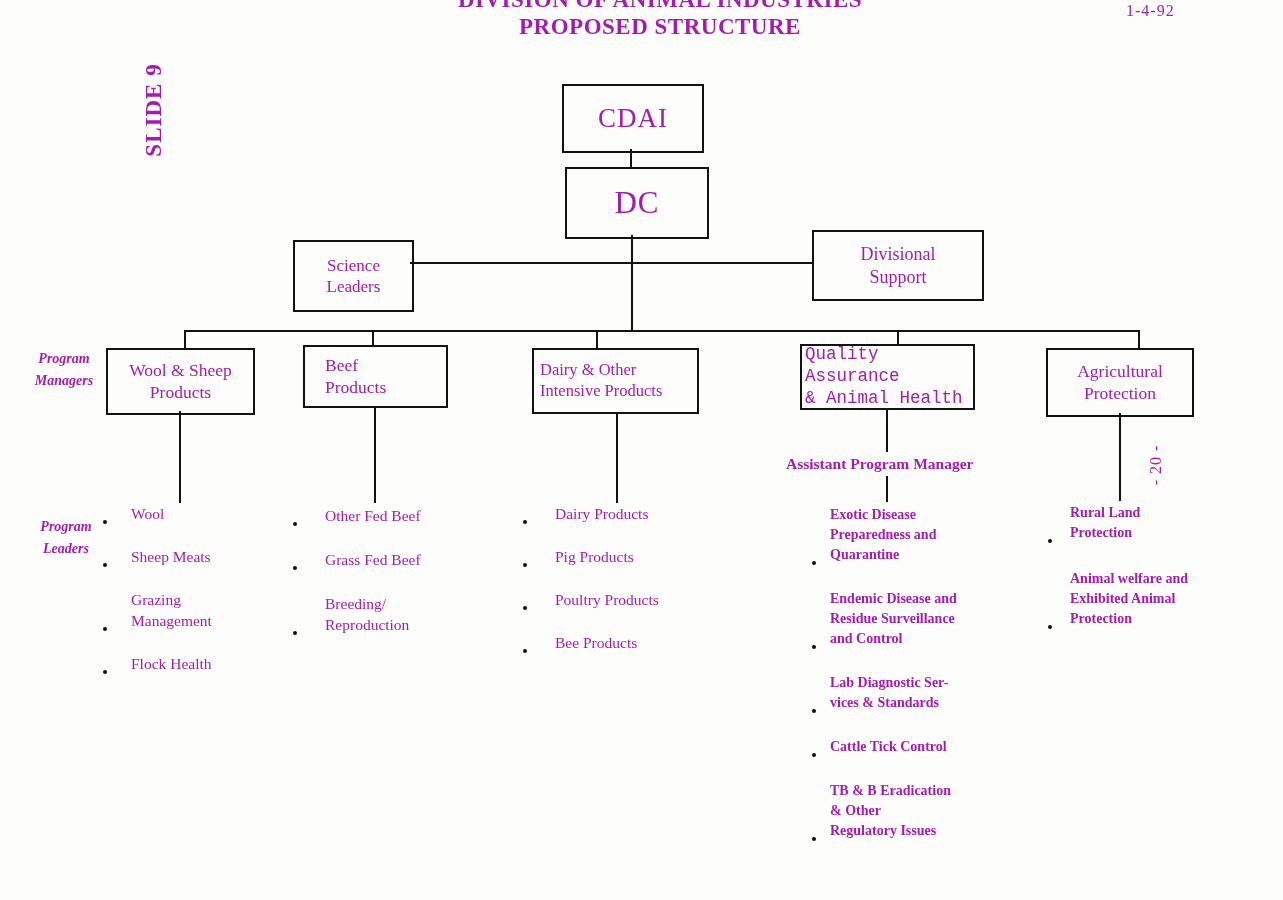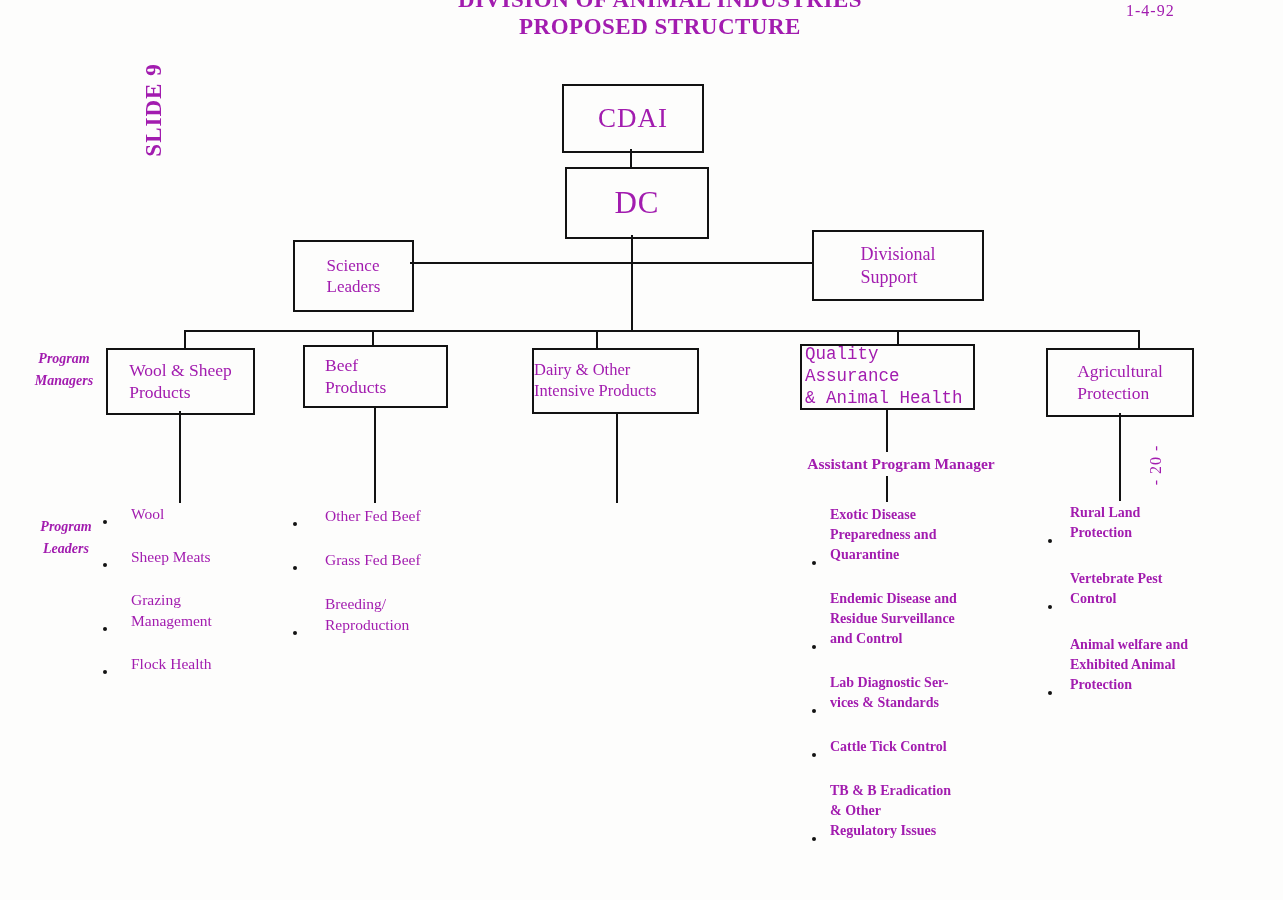--- a/index.html
+++ b/index.html
@@ -25,46 +25,46 @@
   .rot{position:absolute;display:flex;align-items:center;justify-content:center;}
   .rot > span{transform:rotate(-90deg);white-space:nowrap;display:block;}
   .slide-label{left:128px;top:46px;width:52px;height:128px;}
   .slide-label span{font-weight:bold;font-size:23px;letter-spacing:1px;}
   .page-number{left:1132px;top:428px;width:48px;height:74px;}
   .page-number span{font-size:16px;letter-spacing:1px;}
   
   .box{
     position:absolute;border:2px solid #121212;background:#fdfdfc;
     display:flex;align-items:center;justify-content:center;
-    white-space:pre-line;line-height:1.25;
+    text-align:center;white-space:pre-line;line-height:1.25;
   }
   .box.left{justify-content:flex-start;text-align:left;}
   .b-cdai{left:562px;top:84px;width:138px;height:65px;font-size:27px;letter-spacing:1px;}
   .b-dc{left:565px;top:167px;width:140px;height:68px;font-size:31px;letter-spacing:1px;}
   .b-science{left:293px;top:240px;width:117px;height:68px;font-size:17px;}
   .b-divsupport{left:812px;top:230px;width:168px;height:67px;font-size:18px;}
   .b-wool{left:106px;top:348px;width:145px;height:63px;font-size:17.5px;}
   .b-beef{left:303px;top:345px;width:145px;height:63px;font-size:17.5px;padding-left:20px;box-sizing:border-box;}
-  .b-dairy{left:532px;top:348px;width:167px;height:66px;font-size:16.5px;box-sizing:border-box;}
+  .b-dairy{left:532px;top:348px;width:167px;height:66px;font-size:16.5px;padding-left:6px;box-sizing:border-box;}
   .b-qa{left:800px;top:344px;width:175px;height:66px;font-size:17.5px;padding-left:3px;box-sizing:border-box;font-family:Liberation Mono, monospace;}
   .b-agri{left:1046px;top:348px;width:144px;height:65px;font-size:17.5px;}
   
   .vline,.hline{position:absolute;background:#121212;}
   .vline{width:2px;}
   .hline{height:2px;}
   
   .rowlabel{
     position:absolute;font-style:italic;font-weight:bold;font-size:14px;
     line-height:22px;text-align:center;white-space:pre-line;
   }
   .lbl-managers{left:18px;top:348px;width:92px;}
   .lbl-leaders{left:22px;top:516px;width:88px;}
   .assistant{
     position:absolute;left:786px;top:455px;width:230px;
-    font-weight:bold;font-size:15.5px;text-align:center;
+    font-weight:bold;font-size:15.5px;
   }
   
   .bullets{position:absolute;}
   .bullet-item{display:flex;align-items:flex-end;}
   .dot{
     flex:0 0 auto;width:4px;height:4px;border-radius:50%;
     background:#121212;margin-top:8px;
   }
   .item-text{white-space:pre-line;}
   .col-plain .item-text{font-size:15.5px;line-height:21px;}
@@ -170,20 +170,38 @@
         <span class="dot"></span>
         <span class="item-text">Grass Fed Beef</span>
       </div>
     <div class="bullet-item">
         <span class="dot"></span>
         <span class="item-text">Breeding/
 Reproduction</span>
       </div>
   </div>
 
+  <div class="bullets col-plain col3">
+    <div class="bullet-item">
+        <span class="dot"></span>
+        <span class="item-text">Dairy Products</span>
+      </div>
+    <div class="bullet-item">
+        <span class="dot"></span>
+        <span class="item-text">Pig Products</span>
+      </div>
+    <div class="bullet-item">
+        <span class="dot"></span>
+        <span class="item-text">Poultry Products</span>
+      </div>
+    <div class="bullet-item">
+        <span class="dot"></span>
+        <span class="item-text">Bee Products</span>
+      </div>
+  </div>
 
   <div class="bullets col-bold col4">
     <div class="bullet-item">
         <span class="dot"></span>
         <span class="item-text">Exotic Disease
 Preparedness and
 Quarantine</span>
       </div>
     <div class="bullet-item">
         <span class="dot"></span>
@@ -209,24 +227,19 @@
   </div>
 
   <div class="bullets col-bold col5">
     <div class="bullet-item">
         <span class="dot"></span>
         <span class="item-text">Rural Land
 Protection</span>
       </div>
     <div class="bullet-item">
         <span class="dot"></span>
-        <span class="item-text">Vertebrate Pest
-Control</span>
-      </div>
-    <div class="bullet-item">
-        <span class="dot"></span>
         <span class="item-text">Animal welfare and
 Exhibited Animal
 Protection</span>
       </div>
   </div>
 
 </div>
 
 </body></html>

